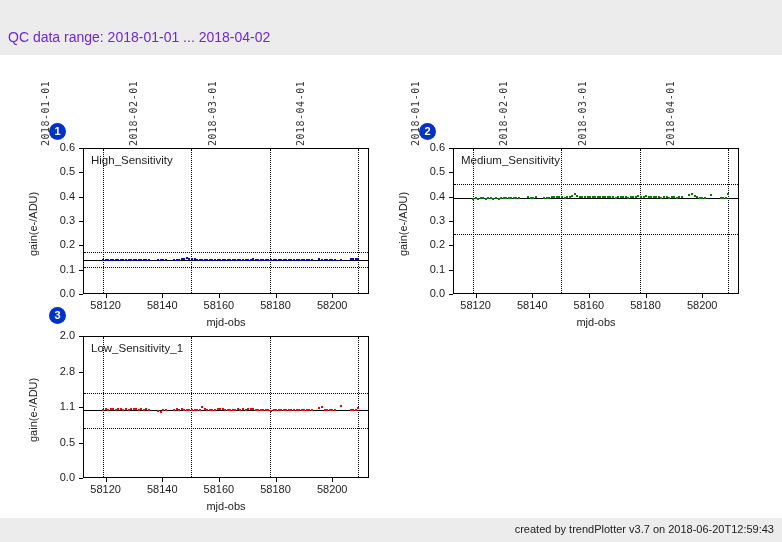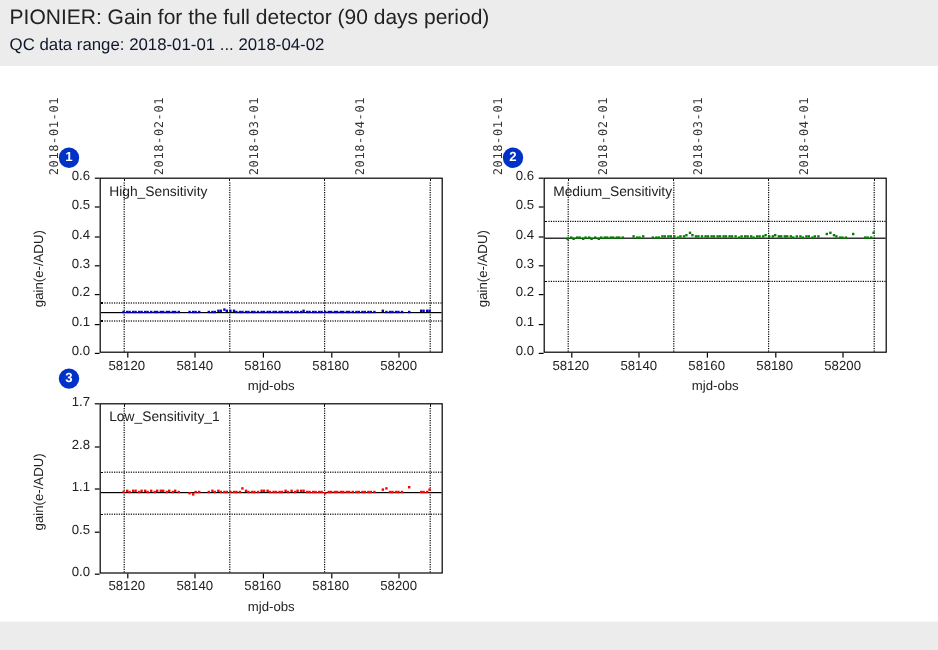--- a/index.html
+++ b/index.html
@@ -12,21 +12,21 @@
   #header{
     position:absolute;left:0;top:0;width:782px;height:55px;
     background:#ececec;
   }
   #title{
     position:absolute;left:8px;top:4px;
     font-size:17.5px;color:#222;white-space:nowrap;
   }
   #subtitle{
     position:absolute;left:8px;top:29px;
-    font-size:14px;color:#0f172a;white-space:nowrap;
+    font-size:14px;color:#6d28d9;white-space:nowrap;
   }
   
   #footer{
     position:absolute;left:0;top:518px;width:782px;height:24px;
     background:#ececec;
   }
   #footer-left{
     position:absolute;left:8px;top:5px;font-size:11px;color:#222;
   }
   #footer-right{
@@ -71,21 +71,20 @@
   .tickmark{position:absolute;background:#000;}
   .vgrid{position:absolute;width:0;border-left:1px dotted #000;}
   .hline-solid{position:absolute;height:0;border-top:1px solid #000;}
   .hline-dot{position:absolute;height:0;border-top:1px dotted #000;}
   .pt{position:absolute;width:2px;height:2px;}
 </style>
 </head>
 <body>
 
 <div id="header">
-  <div id="title">PIONIER: Gain for the full detector (90 days period)</div>
   <div id="subtitle">QC data range: 2018-01-01 ... 2018-04-02</div>
 </div>
 
 <div id="panels">
     <div class="panel">
       <div class="badge" style="left: 49px; top: 123px;">1</div>
       <div class="datetick" style="left: 107.822px; top: 78px; height: 68px;">2018-01-01</div>
       <div class="datetick" style="left: 195.604px; top: 78px; height: 68px;">2018-02-01</div>
       <div class="datetick" style="left: 274.891px; top: 78px; height: 68px;">2018-03-01</div>
       <div class="datetick" style="left: 362.673px; top: 78px; height: 68px;">2018-04-01</div>
@@ -450,30 +449,31 @@
       <div class="panel-label" style="left: 91px; top: 342px;">Low_Sensitivity_1</div>
       <div class="tickmark" style="left: 79px; top: 478px; width: 4px; height: 1px;"></div>
       <div class="ytick" style="left: 39px; top: 471px; width: 36px;">0.0</div>
       <div class="tickmark" style="left: 79px; top: 442.5px; width: 4px; height: 1px;"></div>
       <div class="ytick" style="left: 39px; top: 435.5px; width: 36px;">0.5</div>
       <div class="tickmark" style="left: 79px; top: 407px; width: 4px; height: 1px;"></div>
       <div class="ytick" style="left: 39px; top: 400px; width: 36px;">1.1</div>
       <div class="tickmark" style="left: 79px; top: 371.5px; width: 4px; height: 1px;"></div>
       <div class="ytick" style="left: 39px; top: 364.5px; width: 36px;">2.8</div>
       <div class="tickmark" style="left: 79px; top: 336px; width: 4px; height: 1px;"></div>
-      <div class="ytick" style="left: 39px; top: 329px; width: 36px;">1.7</div>
+      <div class="ytick" style="left: 39px; top: 329px; width: 36px;">2.0</div>
       <div class="tickmark" style="left: 105.653px; top: 478px; width: 1px; height: 4px;"></div>
       <div class="xtick" style="left: 80.6535px; top: 483px; width: 50px;">58120</div>
       <div class="tickmark" style="left: 162.287px; top: 478px; width: 1px; height: 4px;"></div>
       <div class="xtick" style="left: 137.287px; top: 483px; width: 50px;">58140</div>
       <div class="tickmark" style="left: 218.921px; top: 478px; width: 1px; height: 4px;"></div>
       <div class="xtick" style="left: 193.921px; top: 483px; width: 50px;">58160</div>
       <div class="tickmark" style="left: 275.554px; top: 478px; width: 1px; height: 4px;"></div>
       <div class="xtick" style="left: 250.554px; top: 483px; width: 50px;">58180</div>
       <div class="tickmark" style="left: 332.188px; top: 478px; width: 1px; height: 4px;"></div>
       <div class="xtick" style="left: 307.188px; top: 483px; width: 50px;">58200</div>
       <div class="xlabel" style="left: 83px; top: 500px; width: 286px;">mjd-obs</div>
       <div class="ylabel" style="left: 27px; top: 442px;">gain(e-/ADU)</div>
     </div>
   </div>
 
 <div id="footer">
+  <div id="footer-right">created by trendPlotter v3.7 on 2018-06-20T12:59:43</div>
 </div>
 
 </body></html>

